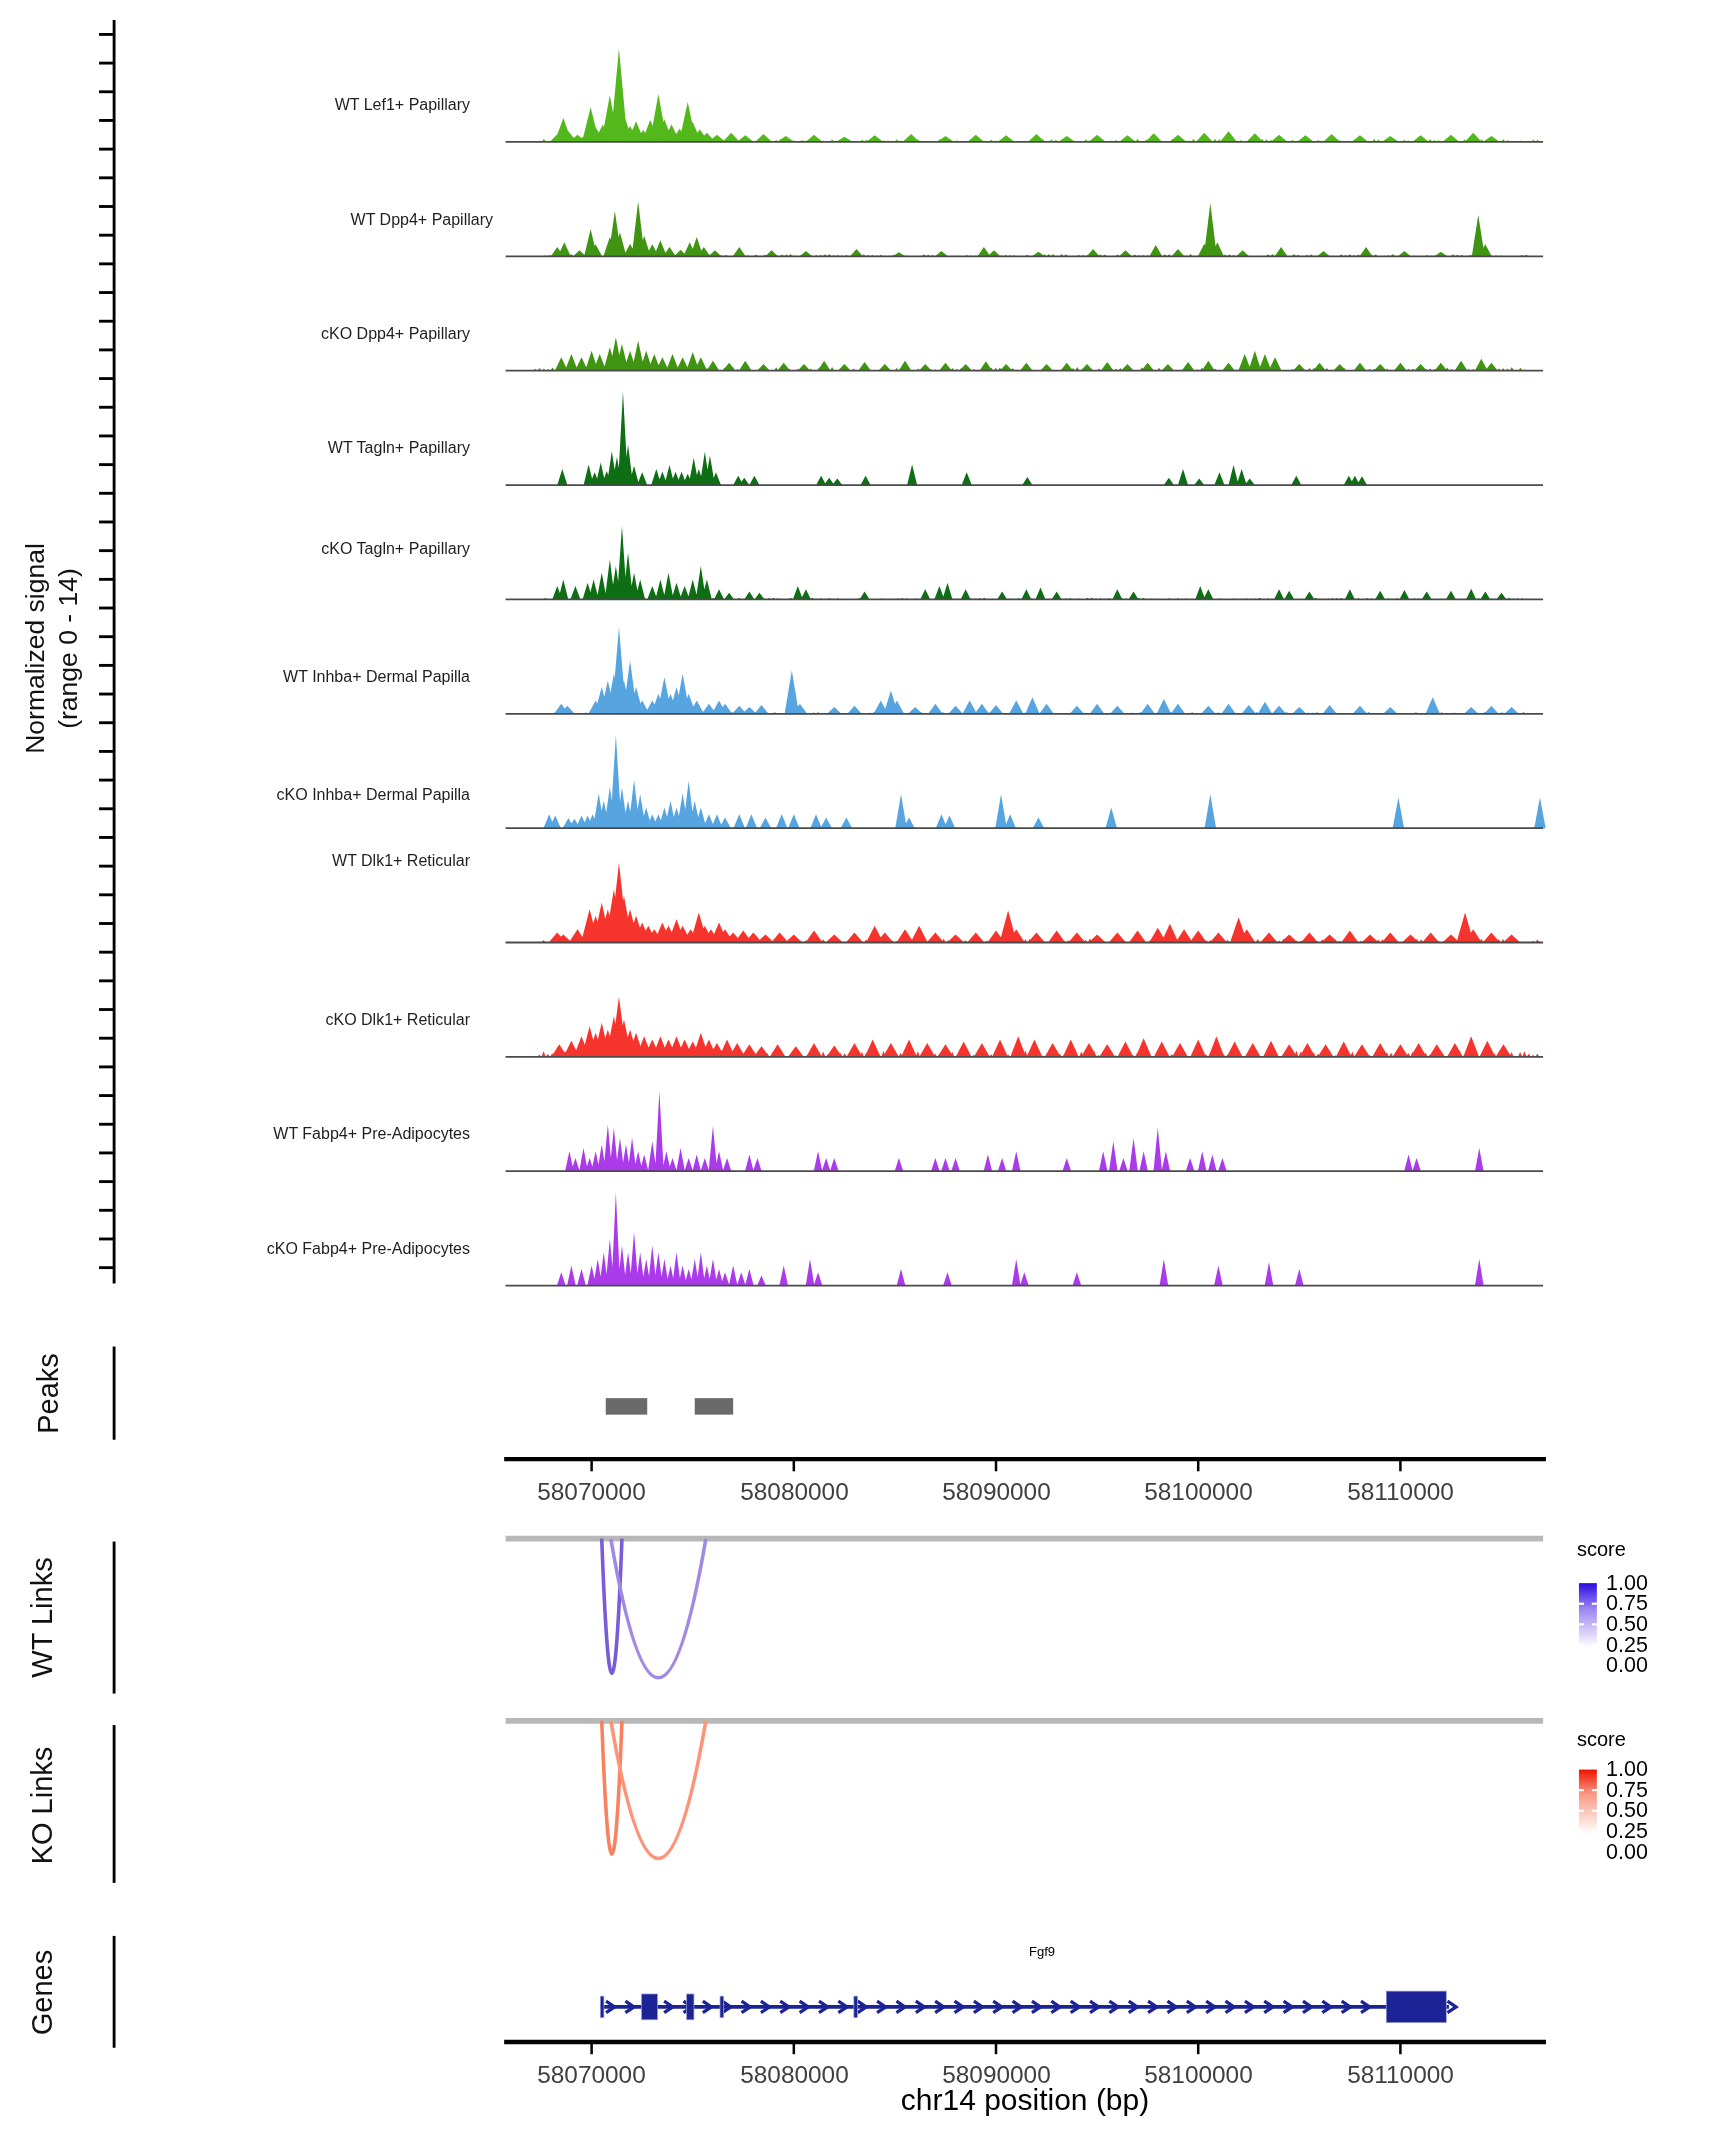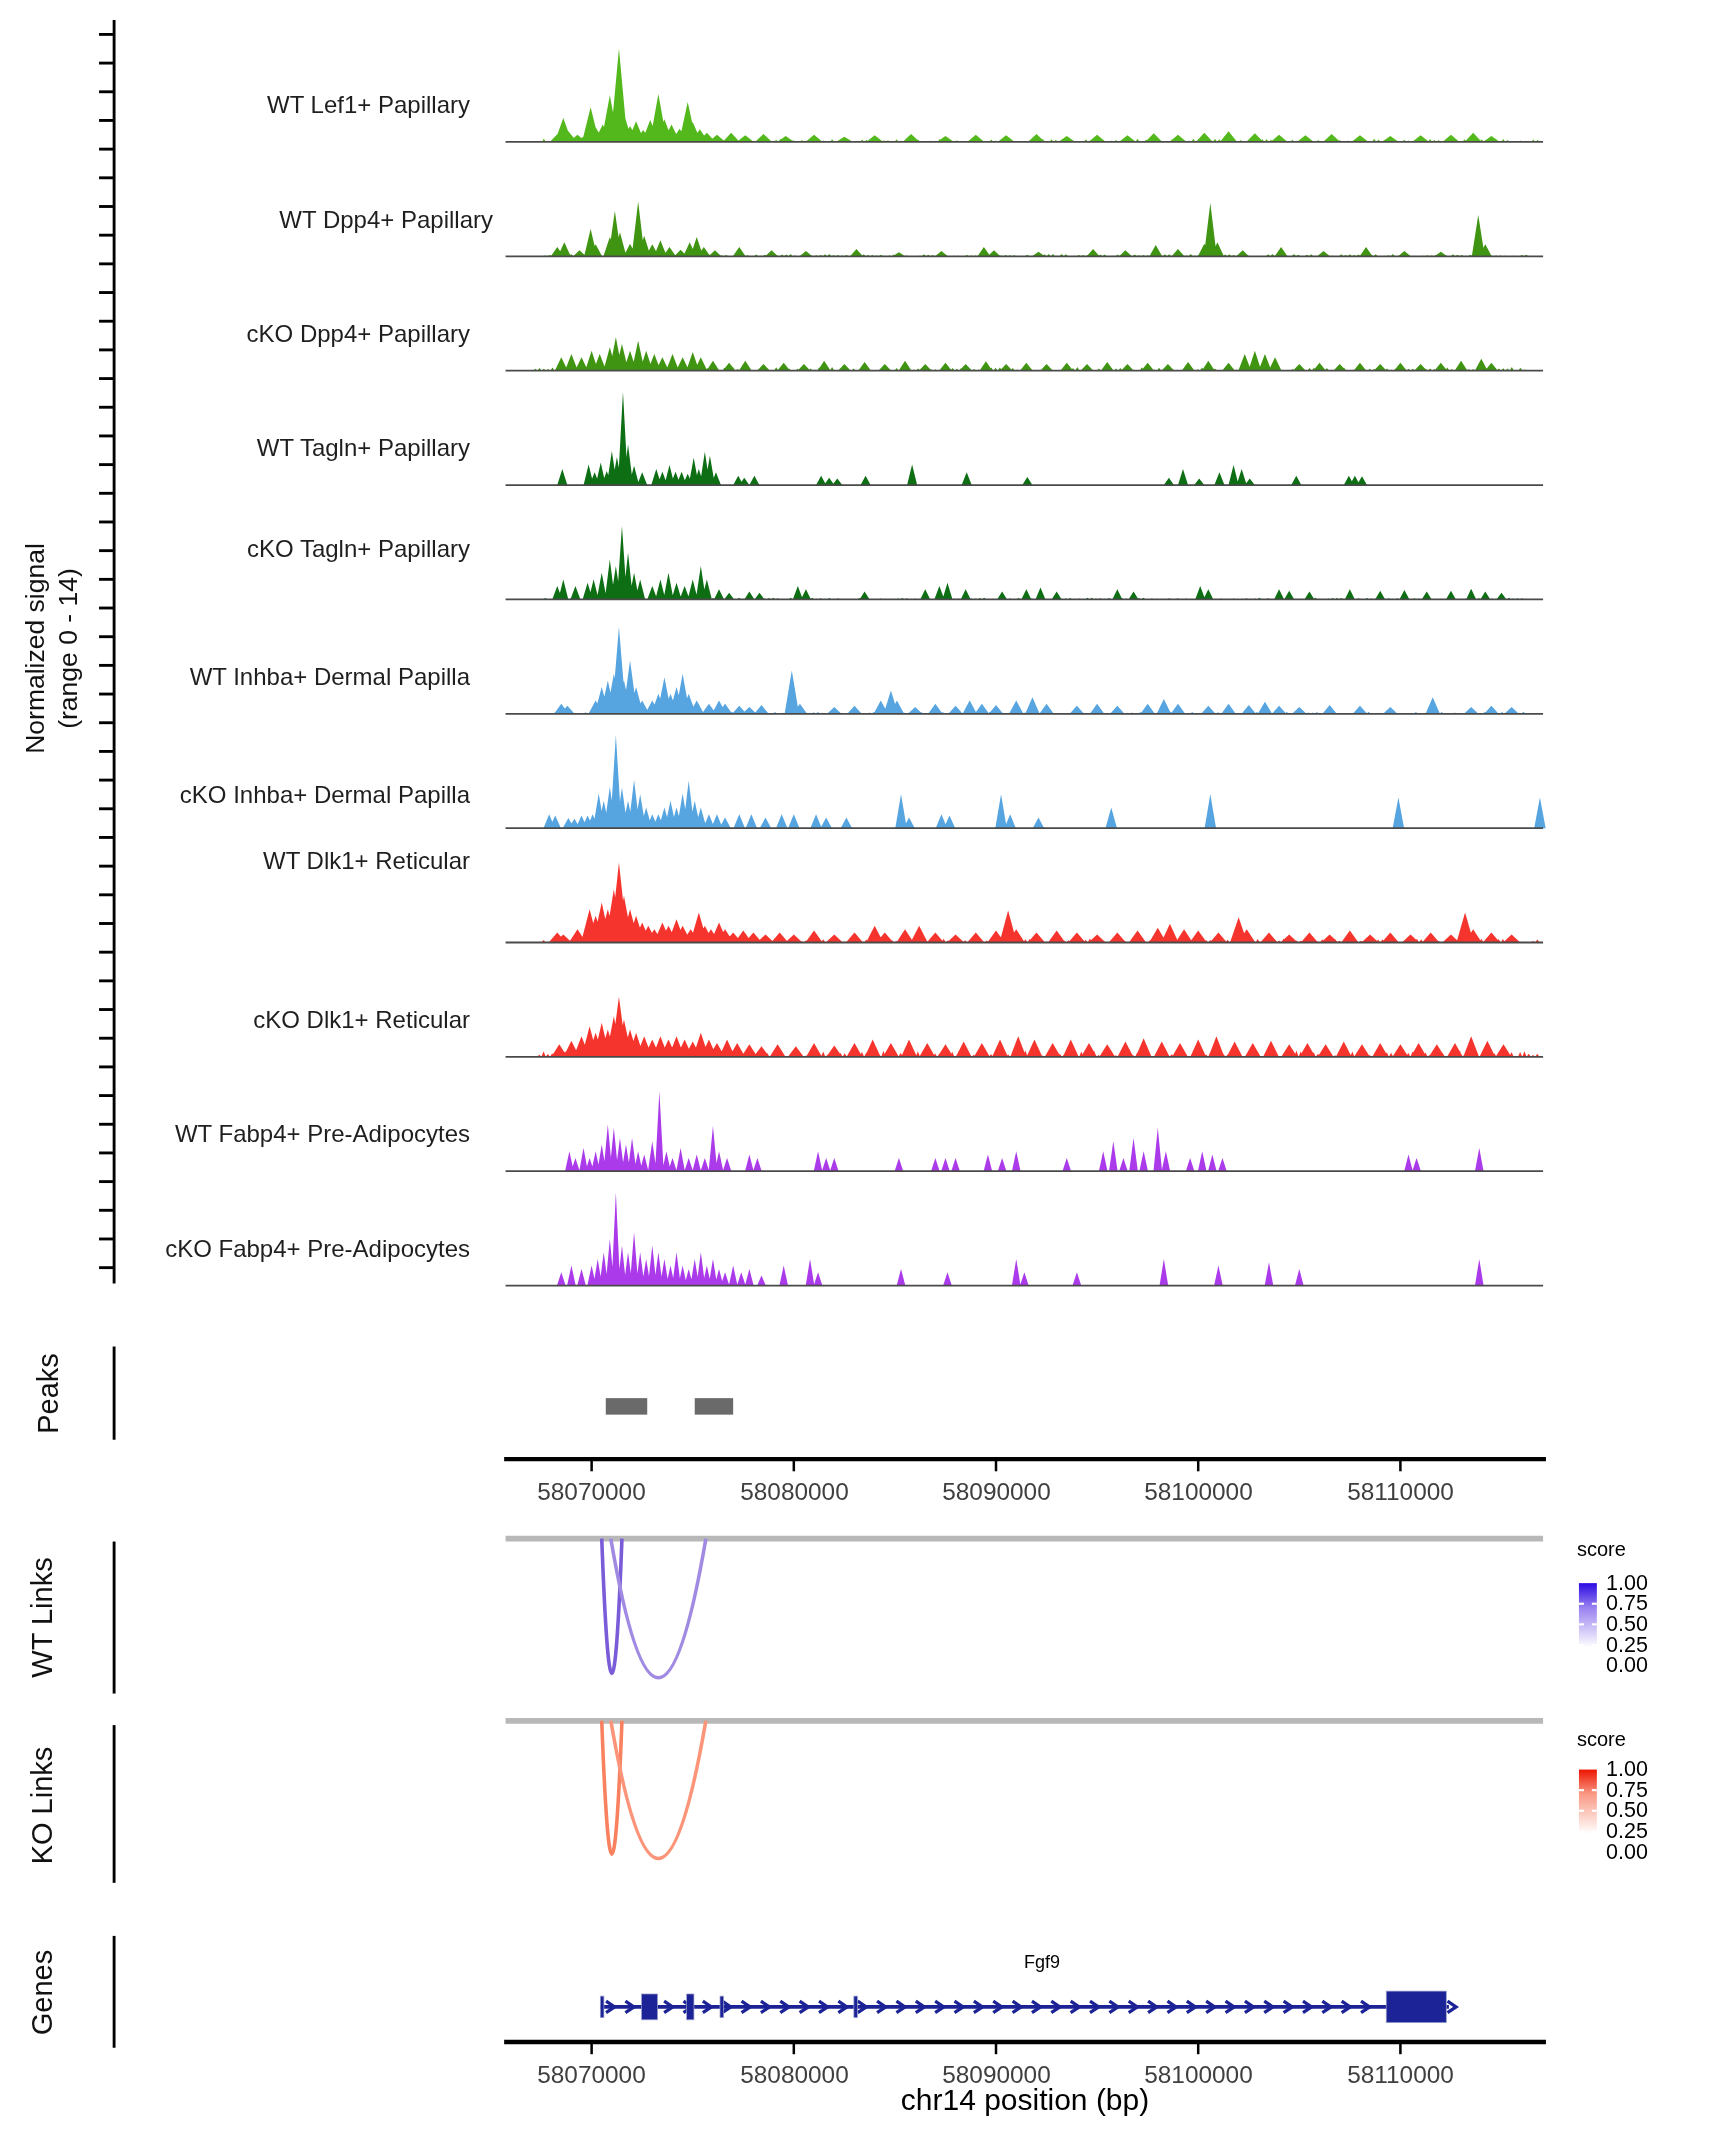--- a/index.html
+++ b/index.html
@@ -1,29 +1,29 @@
 <!DOCTYPE html>
 <html style="font-size:11.5px"><head>
 <meta charset="utf-8">
 <style>
   html,body{margin:0;padding:0;background:#ffffff;}
   body{width:1721px;height:2151px;position:relative;overflow:hidden;
        font-family:"Liberation Sans", sans-serif;color:#1a1a1a;}
   #gfx{position:absolute;left:0;top:0;}
   .track-label{position:absolute;left:0;width:470px;text-align:right;
-       font-size:24px;line-height:29px;white-space:nowrap;color:#1f1f1f;}
+       font-size:16px;line-height:29px;white-space:nowrap;color:#1f1f1f;}
   .rot{transform:rotate(-90deg);}
   .section-label{position:absolute;text-align:center;font-size:29px;color:#111;}
   .ylab{position:absolute;left:-378px;top:615px;width:860px;height:67px;
        text-align:center;font-size:26.5px;line-height:33px;transform:rotate(-90deg);color:#111;}
   .tick-label{position:absolute;width:201px;margin-left:-100px;text-align:center;
        font-size:24.4px;color:#3f3f3f;white-space:nowrap;}
   .legend-title{position:absolute;font-size:20px;color:#000;}
   .legend-num{position:absolute;font-size:21.5px;color:#000;white-space:nowrap;}
-  .gene-name{position:absolute;font-size:18px;color:#000;transform:translateX(-50%);margin-top:8px;}
+  .gene-name{position:absolute;font-size:13px;color:#000;transform:translateX(-50%);}
   .xlab{position:absolute;left:516px;top:2083px;width:1018px;text-align:center;
        font-size:30px;color:#000;}
 </style>
 </head>
 <body>
 
 <svg id="gfx" width="1721" height="2151" viewBox="0 0 2400 3000">
     <line x1="159" y1="28" x2="159" y2="1790" stroke="#000" stroke-width="4"></line>
     <line x1="138" y1="48" x2="159" y2="48" stroke="#000" stroke-width="4"></line>
     <line x1="138" y1="88" x2="159" y2="88" stroke="#000" stroke-width="4"></line>

